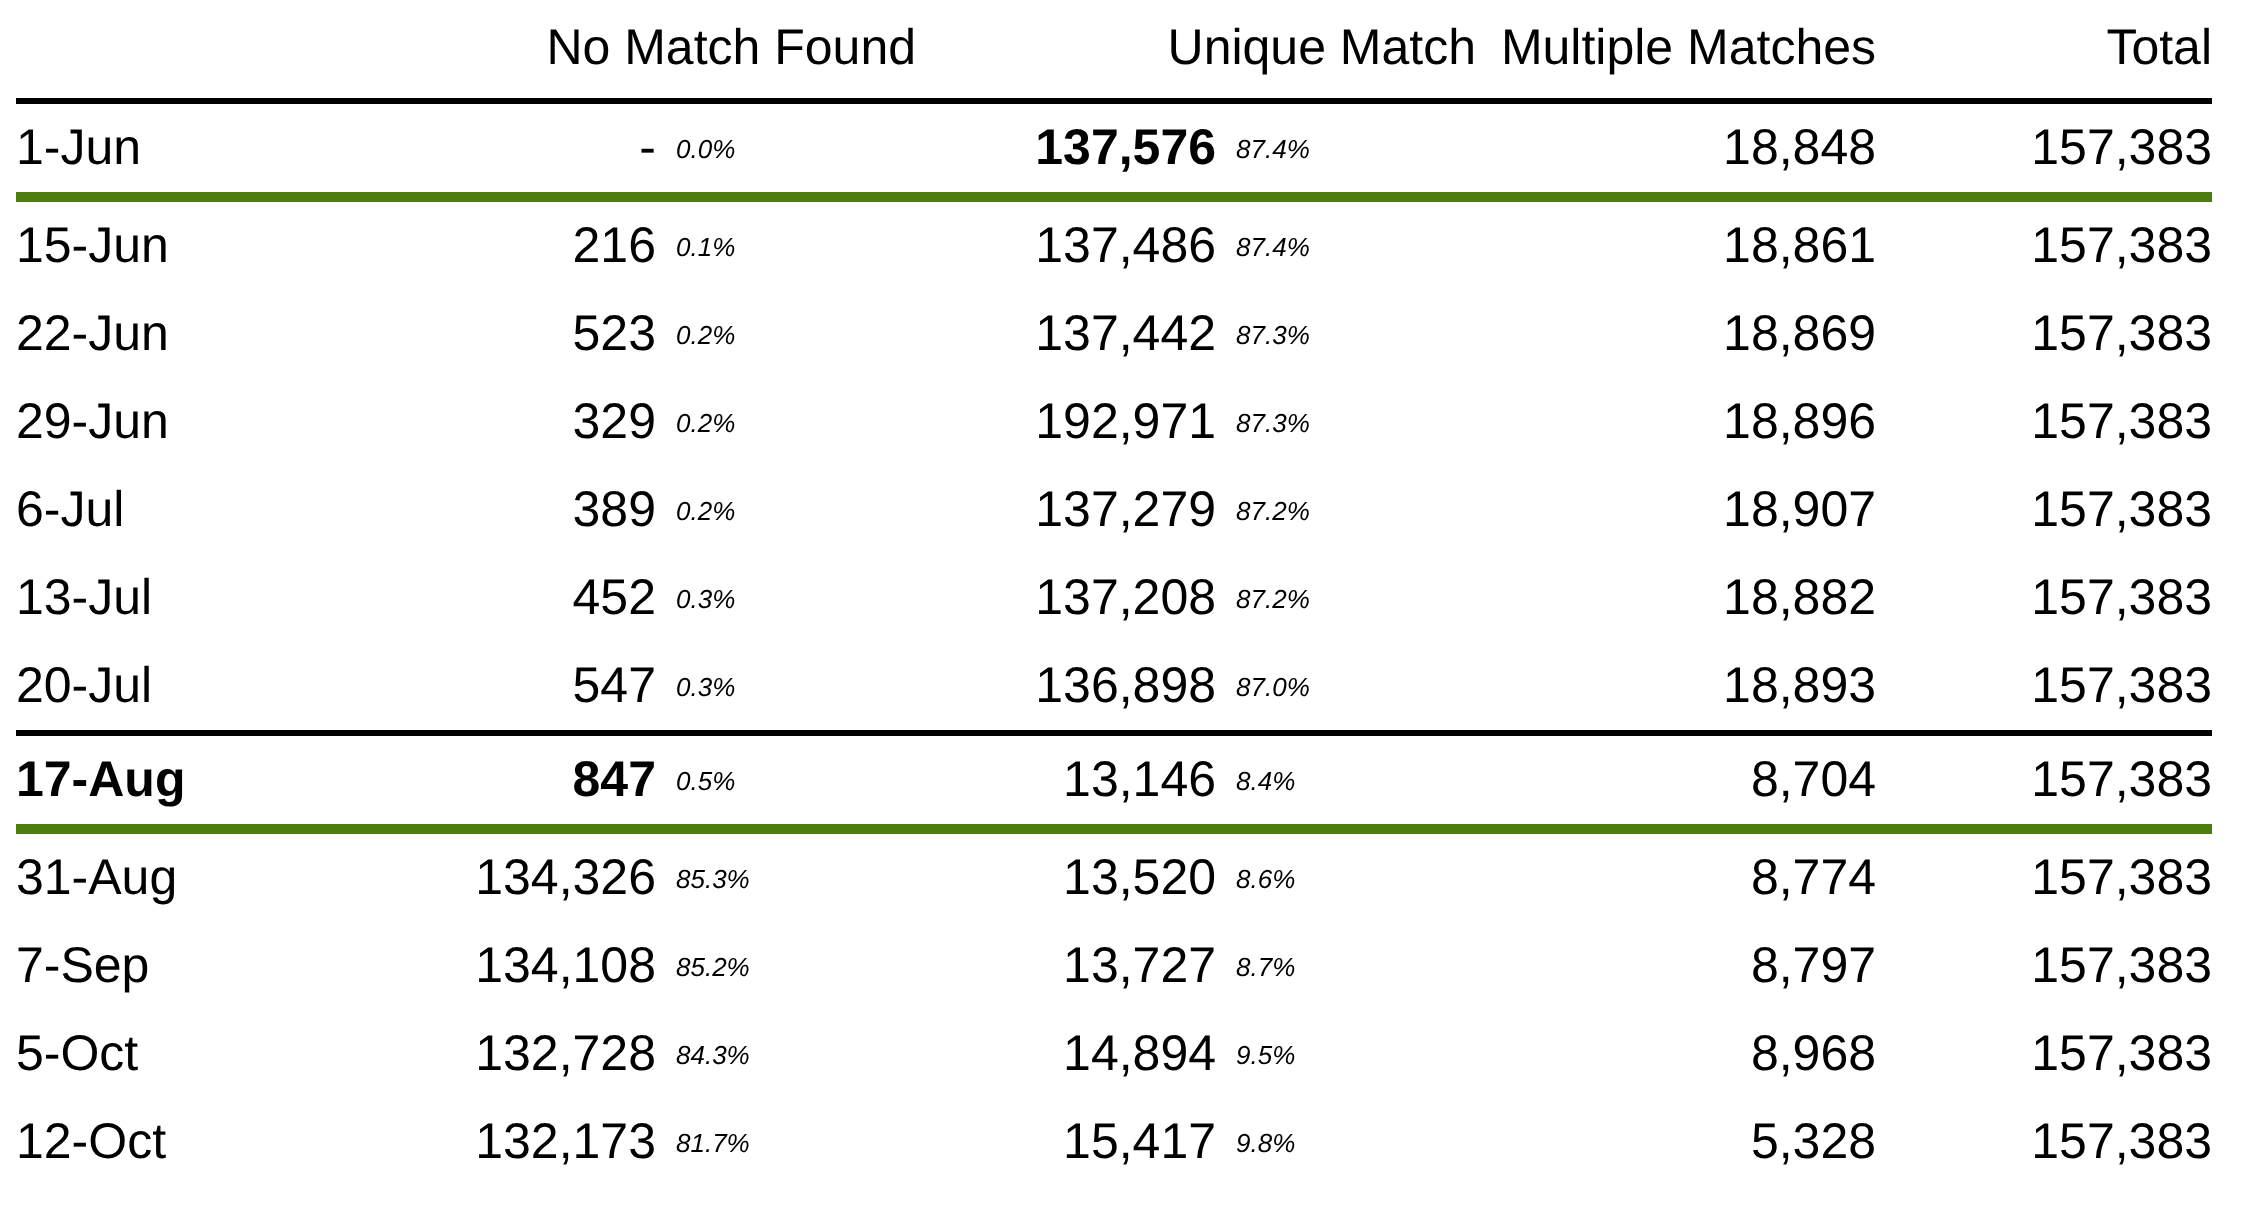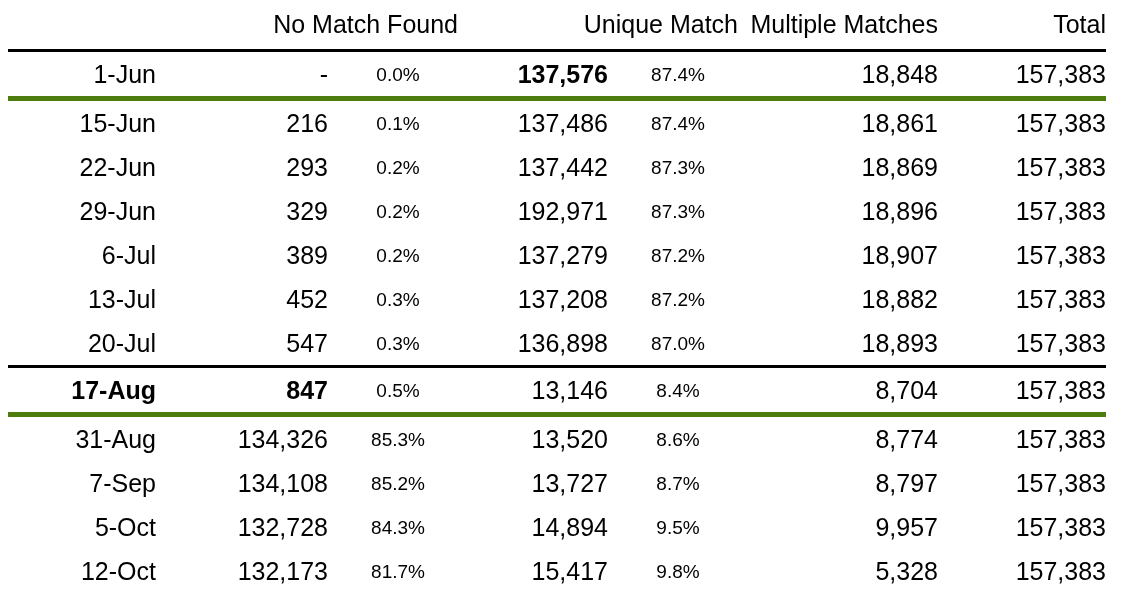--- a/index.html
+++ b/index.html
@@ -48,26 +48,27 @@
   thead tr th.blankhead { padding: 0; }
 
   tbody td {
     font-size: 25px;
     text-align: right;
     padding: 8px 0 7px 0;
     white-space: nowrap;
     vertical-align: middle;
   }
   tbody td.pct {
-    font-size: 19px;
+    font-size: 13px;
     padding-left: 10px;
-    text-align: center;
+    text-align: left;
+    font-style: italic;
   }
   tbody td.datecell {
-    text-align: right;
+    text-align: left;
     padding-right: 22px;
   }
   tbody tr.rule-top td {
     border-top: 3px solid #000000;
   }
   tbody tr.rule-thin td {
     border-top: 5px solid #4d7c0f;
   }
   .bold { font-weight: bold; text-align: right; }
   .headrule td, .headrule th {
@@ -111,21 +112,21 @@
           <td class="datecell">15-Jun</td>
           <td>216</td>
           <td class="pct">0.1%</td>
           <td>137,486</td>
           <td class="pct">87.4%</td>
           <td>18,861</td>
           <td>157,383</td>
         </tr>
         <tr>
           <td class="datecell">22-Jun</td>
-          <td>293</td>
+          <td>523</td>
           <td class="pct">0.2%</td>
           <td>137,442</td>
           <td class="pct">87.3%</td>
           <td>18,869</td>
           <td>157,383</td>
         </tr>
         <tr>
           <td class="datecell">29-Jun</td>
           <td>329</td>
           <td class="pct">0.2%</td>
@@ -187,21 +188,21 @@
           <td class="pct">8.7%</td>
           <td>8,797</td>
           <td>157,383</td>
         </tr>
         <tr>
           <td class="datecell">5-Oct</td>
           <td>132,728</td>
           <td class="pct">84.3%</td>
           <td>14,894</td>
           <td class="pct">9.5%</td>
-          <td>9,957</td>
+          <td>8,968</td>
           <td>157,383</td>
         </tr>
         <tr>
           <td class="datecell">12-Oct</td>
           <td>132,173</td>
           <td class="pct">81.7%</td>
           <td>15,417</td>
           <td class="pct">9.8%</td>
           <td>5,328</td>
           <td>157,383</td>

